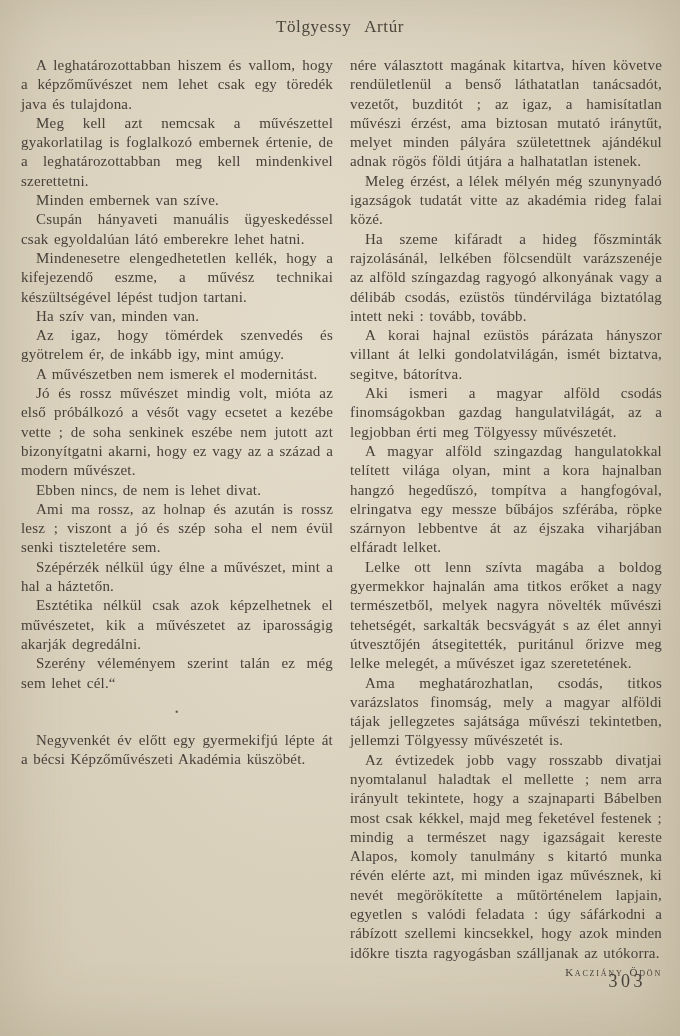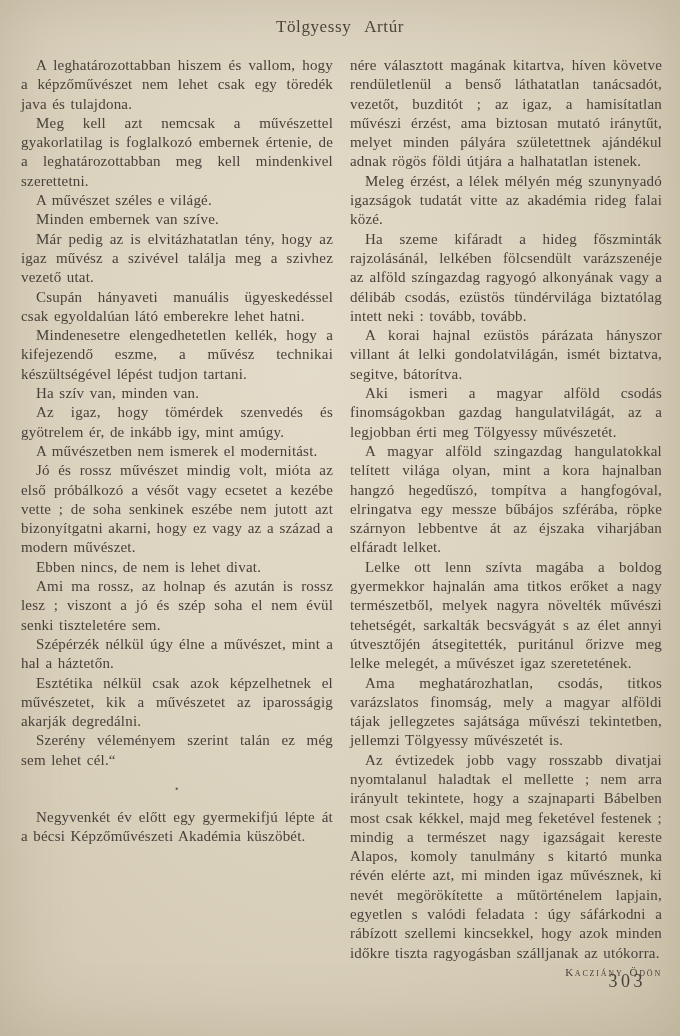--- a/index.html
+++ b/index.html
@@ -47,23 +47,21 @@
 
 <div class="page">
   <div class="header">
     <span class="header-title">Tölgyessy Artúr</span>
   </div>
 
   <div class="columns">
     <div class="col" id="col-left">
         <p>A leghatározottabban hiszem és vallom, hogy a képzőművészet nem lehet csak egy töredék java és tulajdona.</p>
         <p>Meg kell azt nemcsak a művészettel gyakorlatilag is foglalkozó embernek értenie, de a leghatározottabban meg kell mindenkivel szerettetni.</p>
-        <p>A művészet széles e világé.</p>
         <p>Minden embernek van szíve.</p>
-        <p>Már pedig az is elvitázhatatlan tény, hogy az igaz művész a szivével találja meg a szivhez vezető utat.</p>
         <p>Csupán hányaveti manuális ügyeskedéssel csak egyoldalúan látó emberekre lehet hatni.</p>
         <p>Mindenesetre elengedhetetlen kellék, hogy a kifejezendő eszme, a művész technikai készültségével lépést tudjon tartani.</p>
         <p>Ha szív van, minden van.</p>
         <p>Az igaz, hogy tömérdek szenvedés és gyötrelem ér, de inkább igy, mint amúgy.</p>
         <p>A művészetben nem ismerek el modernitást.</p>
         <p>Jó és rossz művészet mindig volt, mióta az első próbálkozó a vésőt vagy ecsetet a kezébe vette ; de soha senkinek eszébe nem jutott azt bizonyítgatni akarni, hogy ez vagy az a század a modern művészet.</p>
         <p>Ebben nincs, de nem is lehet divat.</p>
         <p>Ami ma rossz, az holnap és azután is rossz lesz ; viszont a jó és szép soha el nem évül senki tiszteletére sem.</p>
         <p>Szépérzék nélkül úgy élne a művészet, mint a hal a háztetőn.</p>
         <p>Esztétika nélkül csak azok képzelhetnek el művészetet, kik a művészetet az iparosságig akarják degredálni.</p>

